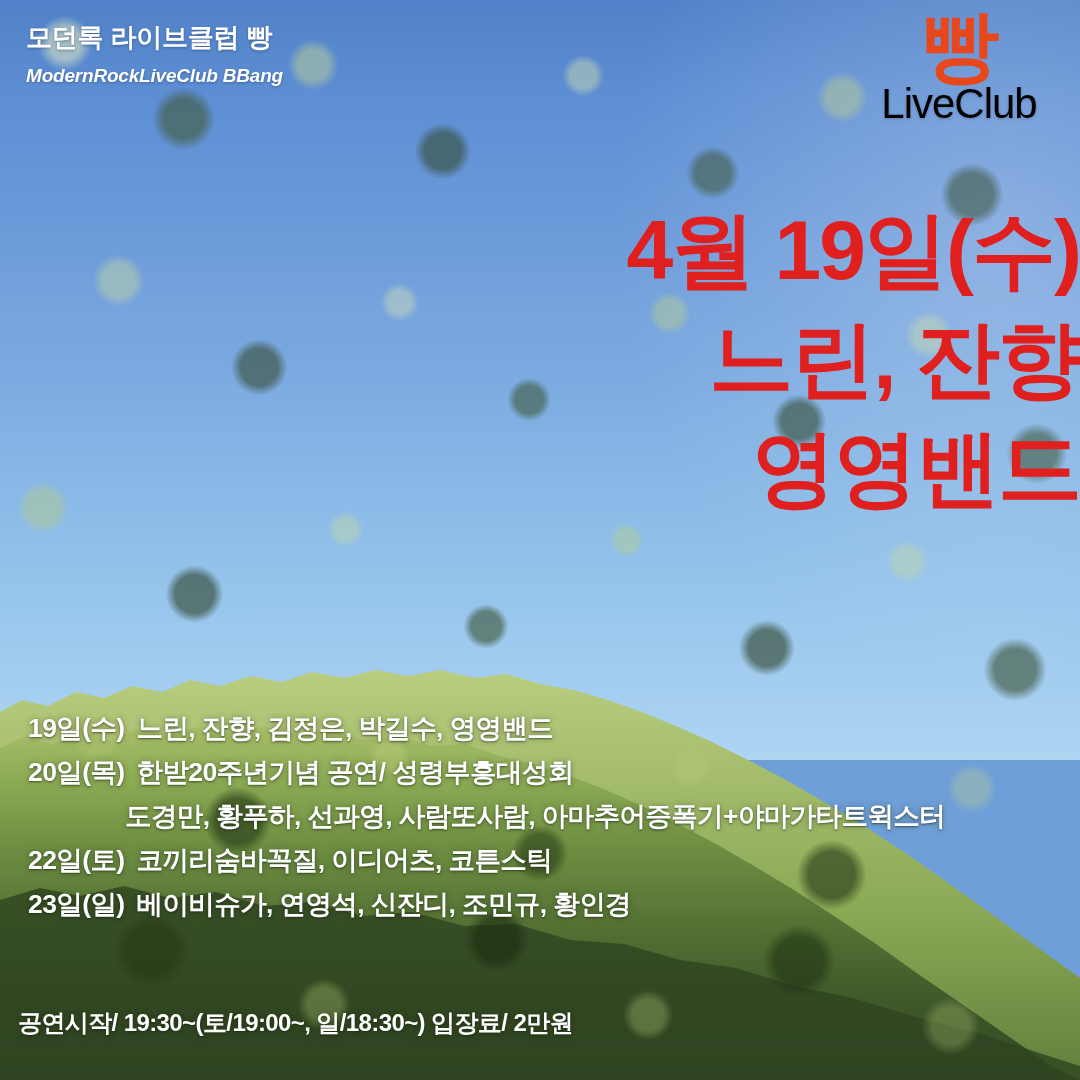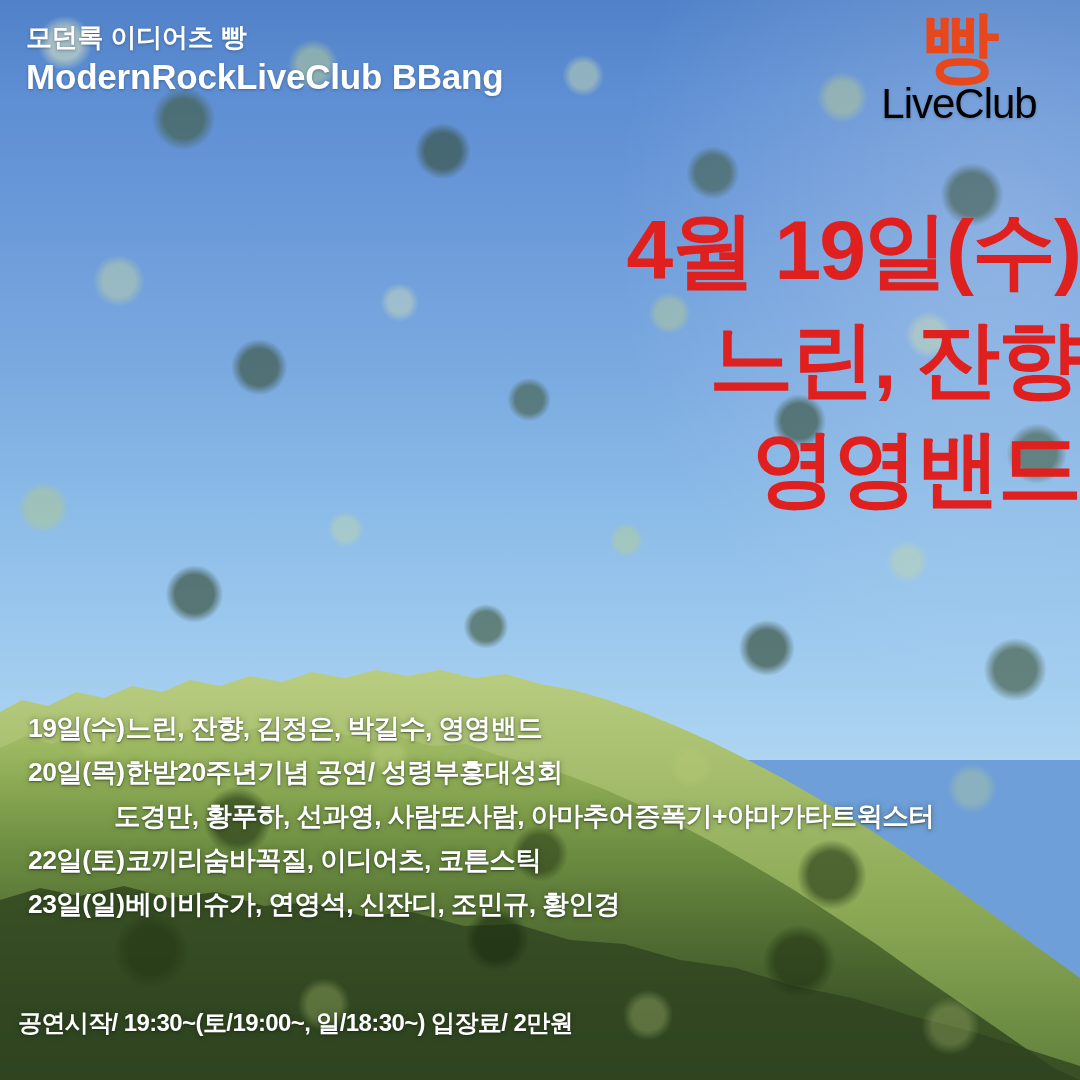--- a/index.html
+++ b/index.html
@@ -80,21 +80,21 @@
   }
 
   
   .club-name{
     position:absolute;left:26px;top:22px;
     color:#ffffff;line-height:1.22;
     text-shadow:0 1px 3px rgba(30,50,80,.45);
     letter-spacing:-.2px;
   }
   .club-name .ko{font-size:26px;font-weight:700;display:block;}
-  .club-name .en{font-size:35px;font-weight:700;display:block;margin-top:2px;}
+  .club-name .en{font-size:19px;font-weight:700;display:block;margin-top:10px;font-style:italic;}
 
   .logo{
     position:absolute;right:26px;top:12px;width:190px;text-align:center;
   }
   .logo .mark{
     display:block;color:#e8471c;font-size:78px;font-weight:900;
     line-height:.88;letter-spacing:-3px;
   }
   .logo .liveclub{
     display:block;color:#000000;font-size:42px;font-weight:500;
@@ -112,21 +112,21 @@
 
   .schedule{
     position:absolute;left:18px;top:706px;right:0;
     color:#ffffff;font-weight:700;font-size:26.5px;line-height:44px;
     text-shadow:0 1px 2px rgba(20,35,15,.55), 0 0 6px rgba(20,35,15,.35);
     letter-spacing:-.6px;
   }
   .schedule .row{display:block;white-space:nowrap;}
   .schedule .row.cont{padding-left:95px;}
   .schedule .day{display:inline-block;margin-left:10px;}
-  .schedule .acts{display:inline-block;padding-left:1px;}
+  .schedule .acts{display:inline-block;padding-left:12px;}
 
   .footer-info{
     position:absolute;left:18px;top:1003px;
     color:#ffffff;font-weight:700;font-size:24px;line-height:40px;
     text-shadow:0 1px 2px rgba(20,35,15,.6), 0 0 6px rgba(20,35,15,.4);
     letter-spacing:-.6px;white-space:nowrap;
   }
 </style>
 </head>
 <body>
@@ -170,21 +170,21 @@
     <path fill="#2e4320" opacity="0.78" d="
       M0,900 L40,888 L80,896 L124,886 L170,898 L216,892 L264,906 L312,902
       L362,916 L412,912 L464,926 L516,924 L570,940 L624,944 L680,960
       L736,968 L794,986 L852,998 L912,1016 L974,1032 L1036,1052 L1080,1066
       L1080,1080 L0,1080 Z"></path>
   </svg>
 
   <div class="foliage"></div>
 
   <div class="club-name">
-    <span class="ko">모던록 이디어츠 빵</span>
+    <span class="ko">모던록 라이브클럽 빵</span>
     <span class="en">ModernRockLiveClub BBang</span>
   </div>
 
   <div class="logo">
     <span class="mark">빵</span>
     <span class="liveclub">LiveClub</span>
   </div>
 
   <div class="headline">
     <span class="ln">4월 19일(수)</span>

